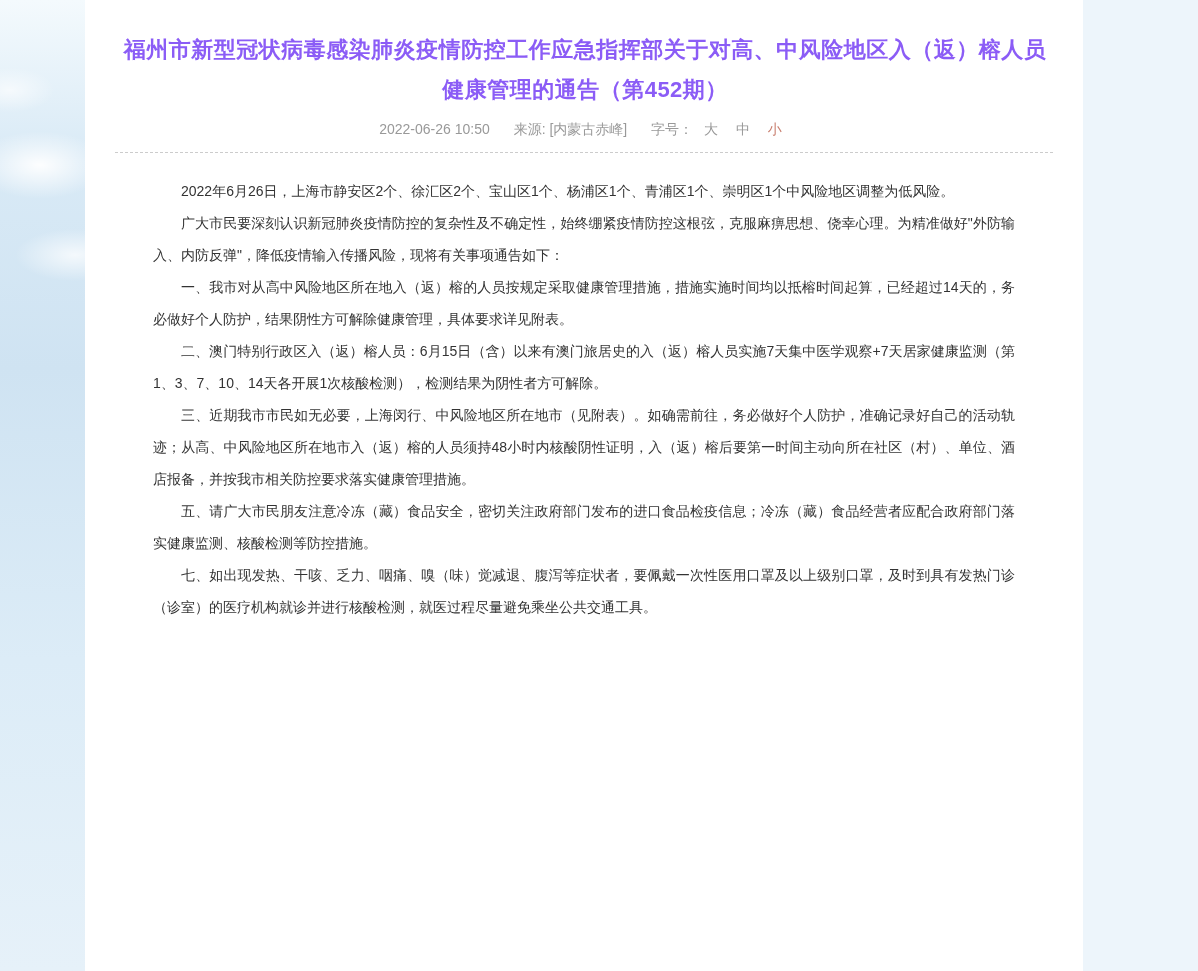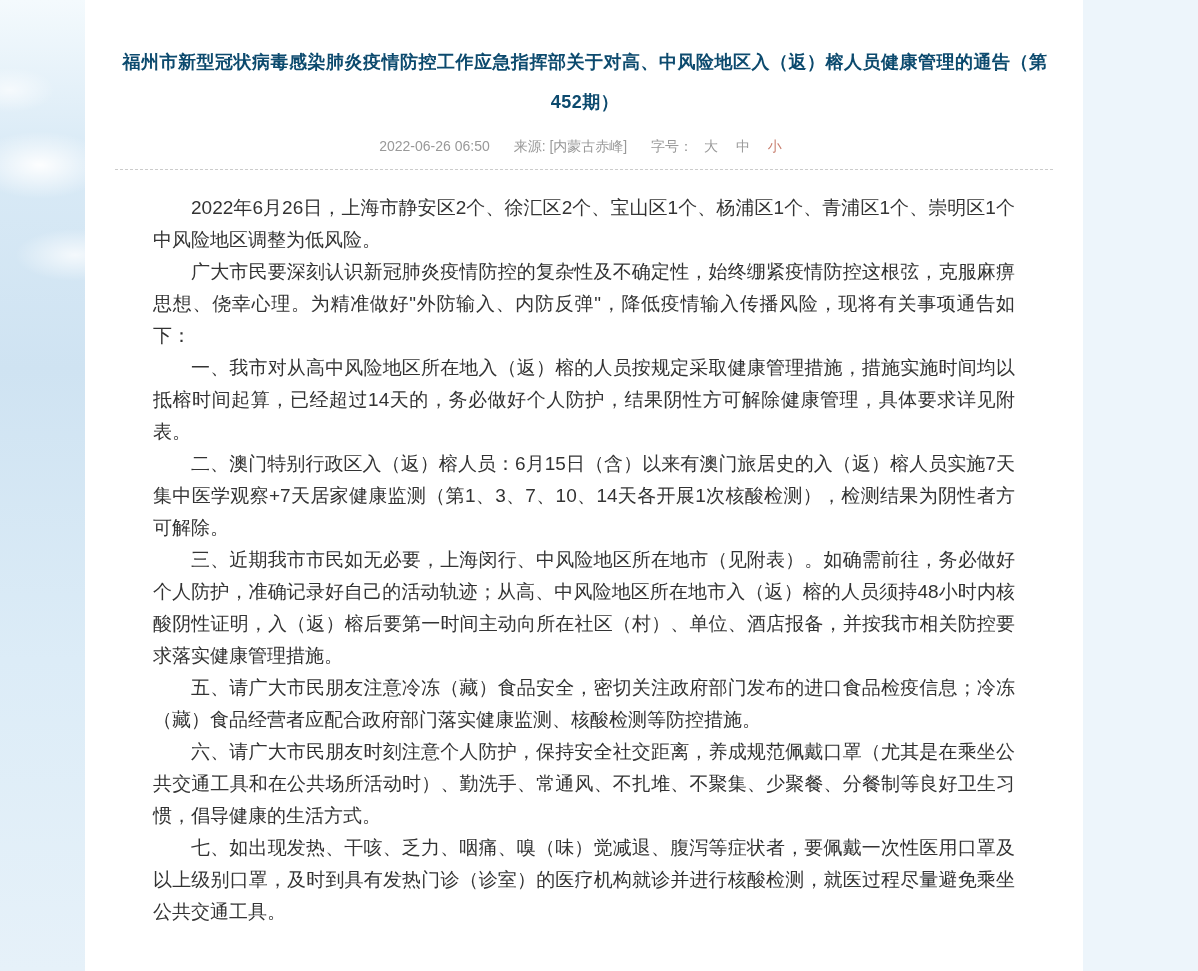--- a/index.html
+++ b/index.html
@@ -25,63 +25,63 @@
     position: absolute;
     left: 85px; top: 0;
     width: 998px;
     min-height: 100%;
     box-sizing: border-box;
     background: #ffffff;
     padding: 26px 30px 40px 30px;
   }
   .title {
     width: 940px;
-    margin: 16px auto;
+    margin: 4px auto;
     text-align: center;
-    font-size: 18px;
+    font-size: 22px;
     line-height: 40px;
     font-weight: bold;
-    color: #0c4a6e;
+    color: #8b5cf6;
     letter-spacing: 0.5px;
   }
   .meta {
     margin-top: 11px;
     text-align: center;
     font-size: 14px;
     color: #999999;
     white-space: nowrap;
   }
   .meta .seg { margin: 0 10px; }
   .size-btn { margin: 0 7px; cursor: pointer; }
   .size-small { color: #c87e6e; }
   .divider {
     margin-top: 13px;
     height: 0;
     border-top: 1px dashed #cccccc;
   }
   .article {
     margin: 22px 38px 0 38px;
-    font-size: 19px;
+    font-size: 14px;
     line-height: 32px;
     color: #333333;
     text-align: justify;
   }
   .article p { margin: 0; text-indent: 2em; }
 </style>
 </head>
 <body>
 
 <div class="sky-left"></div>
 
 <div class="card">
 
   <h1 class="title">福州市新型冠状病毒感染肺炎疫情防控工作应急指挥部关于对高、中风险地区入（返）榕人员健康管理的通告（第452期）</h1>
 
   <div class="meta">
-    <span class="seg">2022-06-26 06:50</span>
+    <span class="seg">2022-06-26 10:50</span>
     <span class="seg">
       <span>来源:</span>
       <span>[内蒙古赤峰]</span>
     </span>
     <span class="seg">
       <span>字号：</span>
       <span class="size-btn">大</span>
       <span class="size-btn">中</span>
       <span class="size-btn size-small">小</span>
     </span>
@@ -89,17 +89,16 @@
 
   <div class="divider"></div>
 
   <div class="article">
     <p>2022年6月26日，上海市静安区2个、徐汇区2个、宝山区1个、杨浦区1个、青浦区1个、崇明区1个中风险地区调整为低风险。</p>
     <p>广大市民要深刻认识新冠肺炎疫情防控的复杂性及不确定性，始终绷紧疫情防控这根弦，克服麻痹思想、侥幸心理。为精准做好"外防输入、内防反弹"，降低疫情输入传播风险，现将有关事项通告如下：</p>
     <p>一、我市对从高中风险地区所在地入（返）榕的人员按规定采取健康管理措施，措施实施时间均以抵榕时间起算，已经超过14天的，务必做好个人防护，结果阴性方可解除健康管理，具体要求详见附表。</p>
     <p>二、澳门特别行政区入（返）榕人员：6月15日（含）以来有澳门旅居史的入（返）榕人员实施7天集中医学观察+7天居家健康监测（第1、3、7、10、14天各开展1次核酸检测），检测结果为阴性者方可解除。</p>
     <p>三、近期我市市民如无必要，上海闵行、中风险地区所在地市（见附表）。如确需前往，务必做好个人防护，准确记录好自己的活动轨迹；从高、中风险地区所在地市入（返）榕的人员须持48小时内核酸阴性证明，入（返）榕后要第一时间主动向所在社区（村）、单位、酒店报备，并按我市相关防控要求落实健康管理措施。</p>
     <p>五、请广大市民朋友注意冷冻（藏）食品安全，密切关注政府部门发布的进口食品检疫信息；冷冻（藏）食品经营者应配合政府部门落实健康监测、核酸检测等防控措施。</p>
-    <p>六、请广大市民朋友时刻注意个人防护，保持安全社交距离，养成规范佩戴口罩（尤其是在乘坐公共交通工具和在公共场所活动时）、勤洗手、常通风、不扎堆、不聚集、少聚餐、分餐制等良好卫生习惯，倡导健康的生活方式。</p>
     <p>七、如出现发热、干咳、乏力、咽痛、嗅（味）觉减退、腹泻等症状者，要佩戴一次性医用口罩及以上级别口罩，及时到具有发热门诊（诊室）的医疗机构就诊并进行核酸检测，就医过程尽量避免乘坐公共交通工具。</p>
   </div>
 
 </div>
 
 </body></html>

